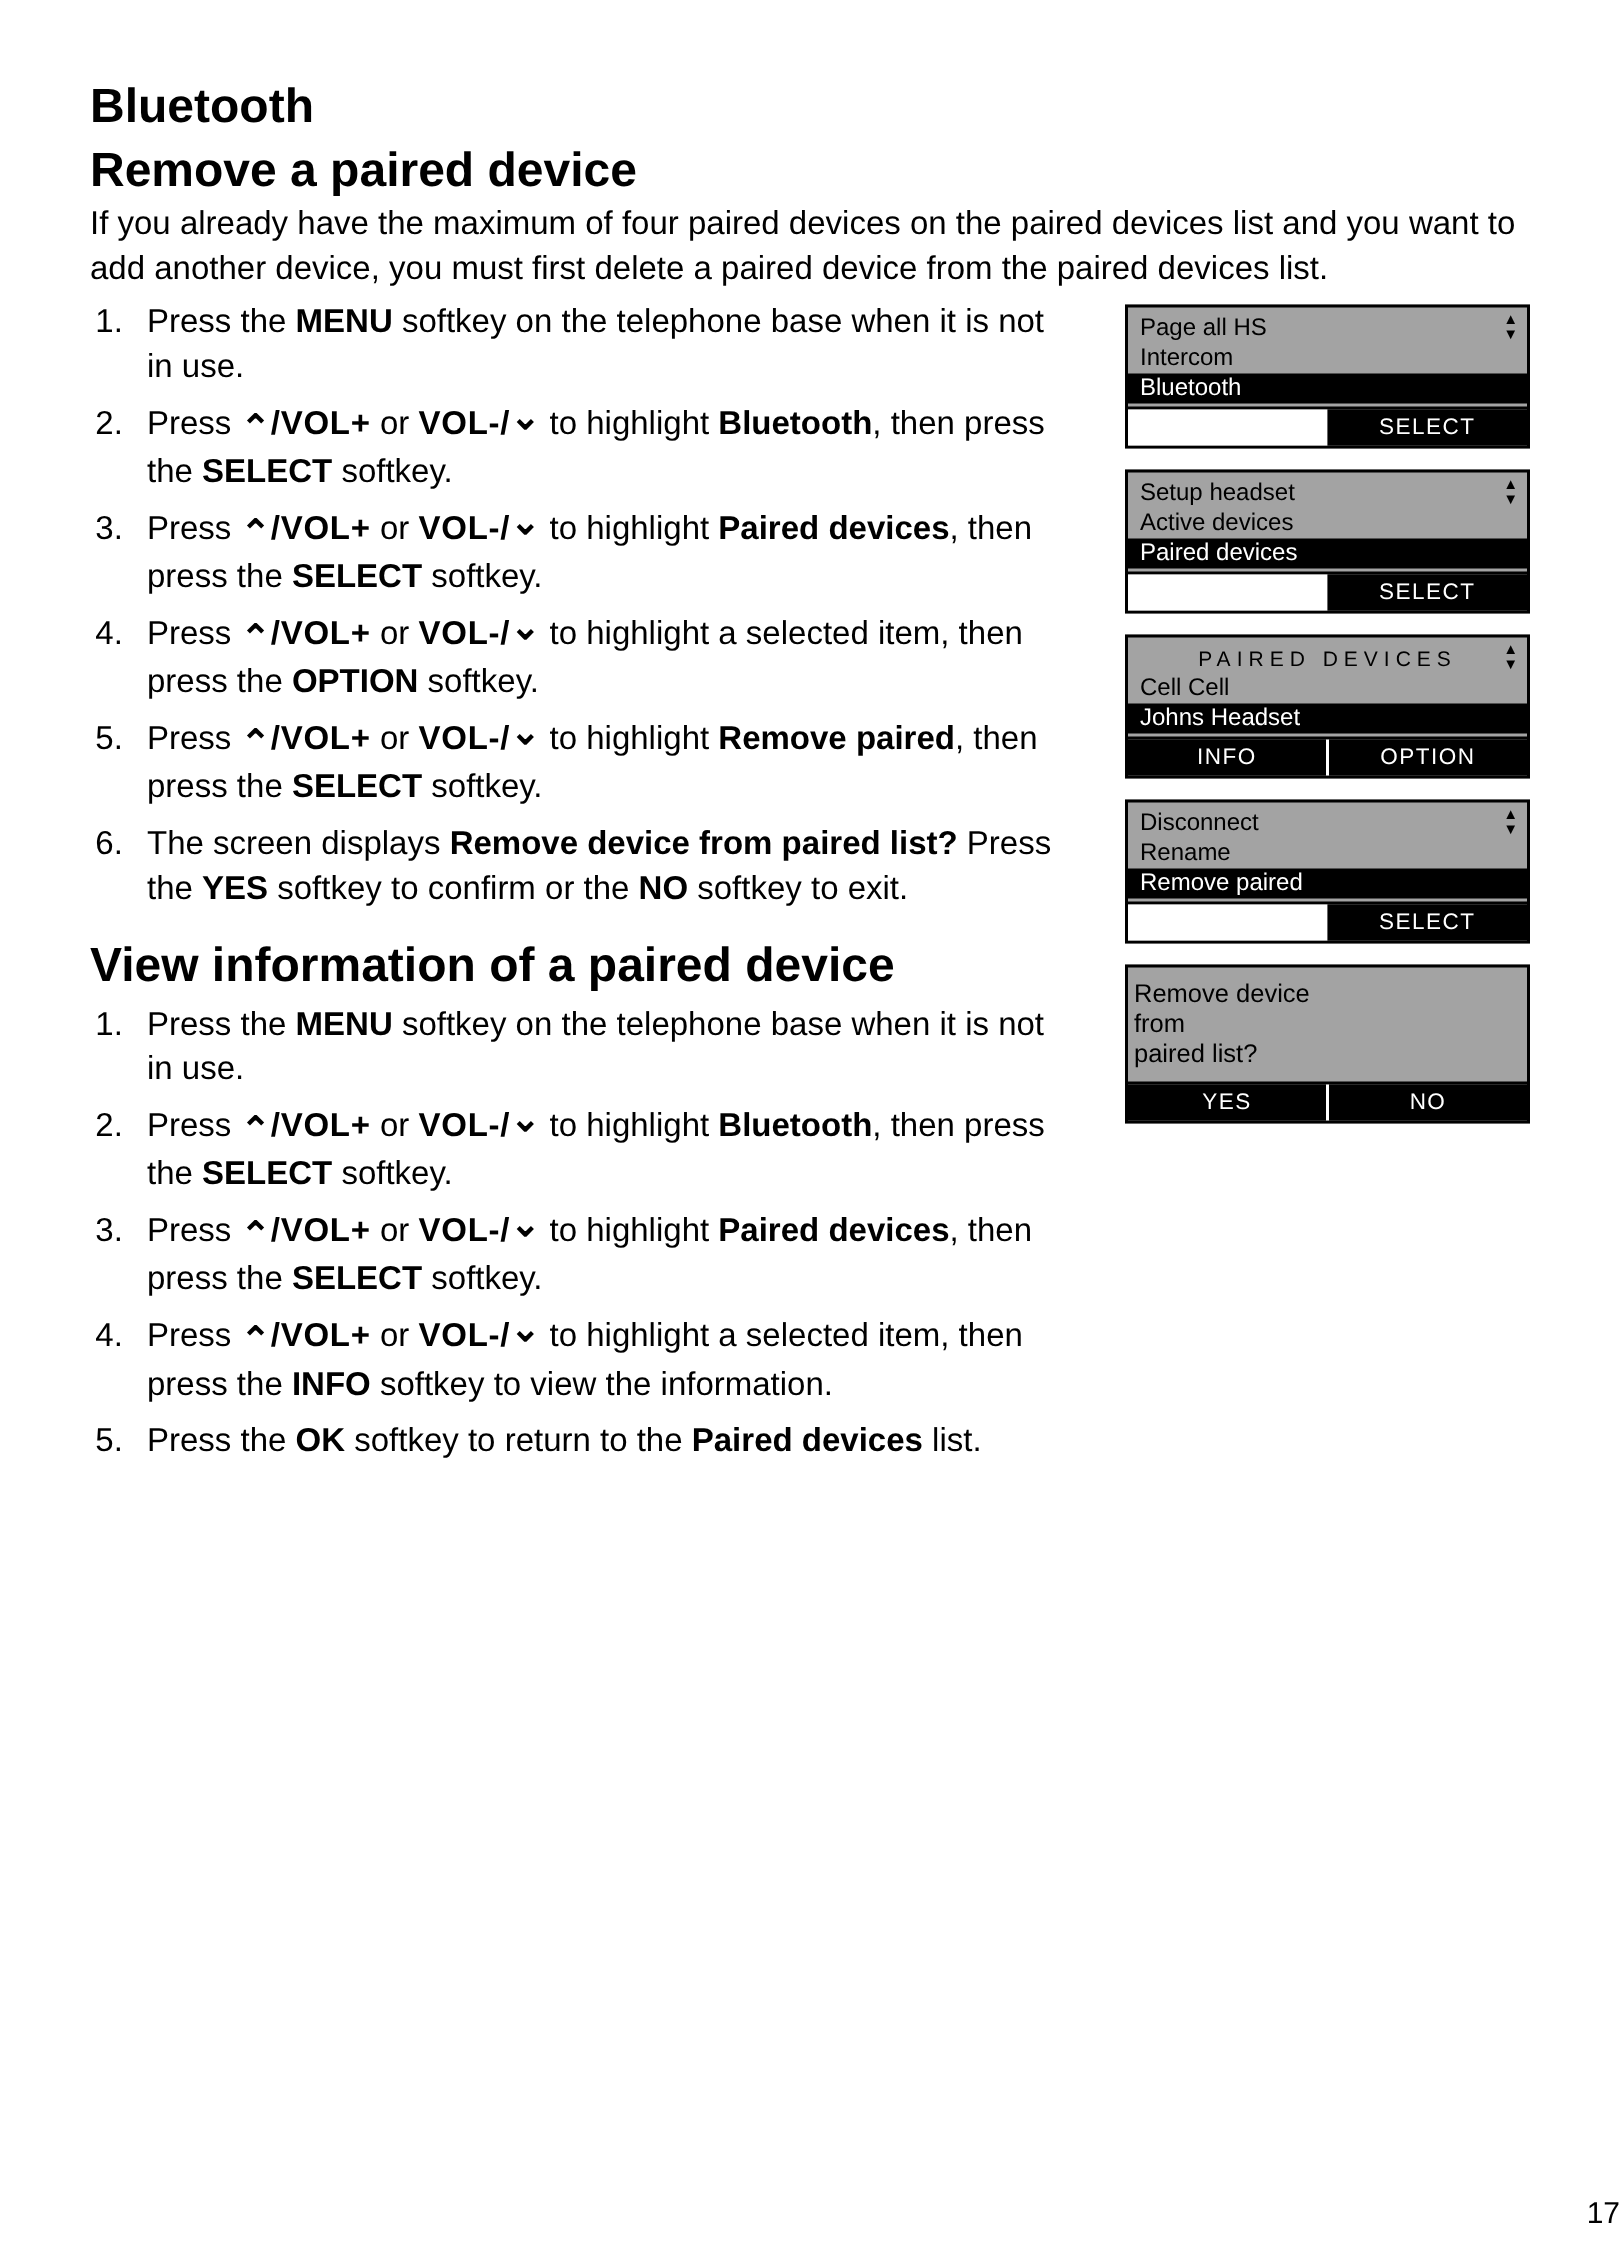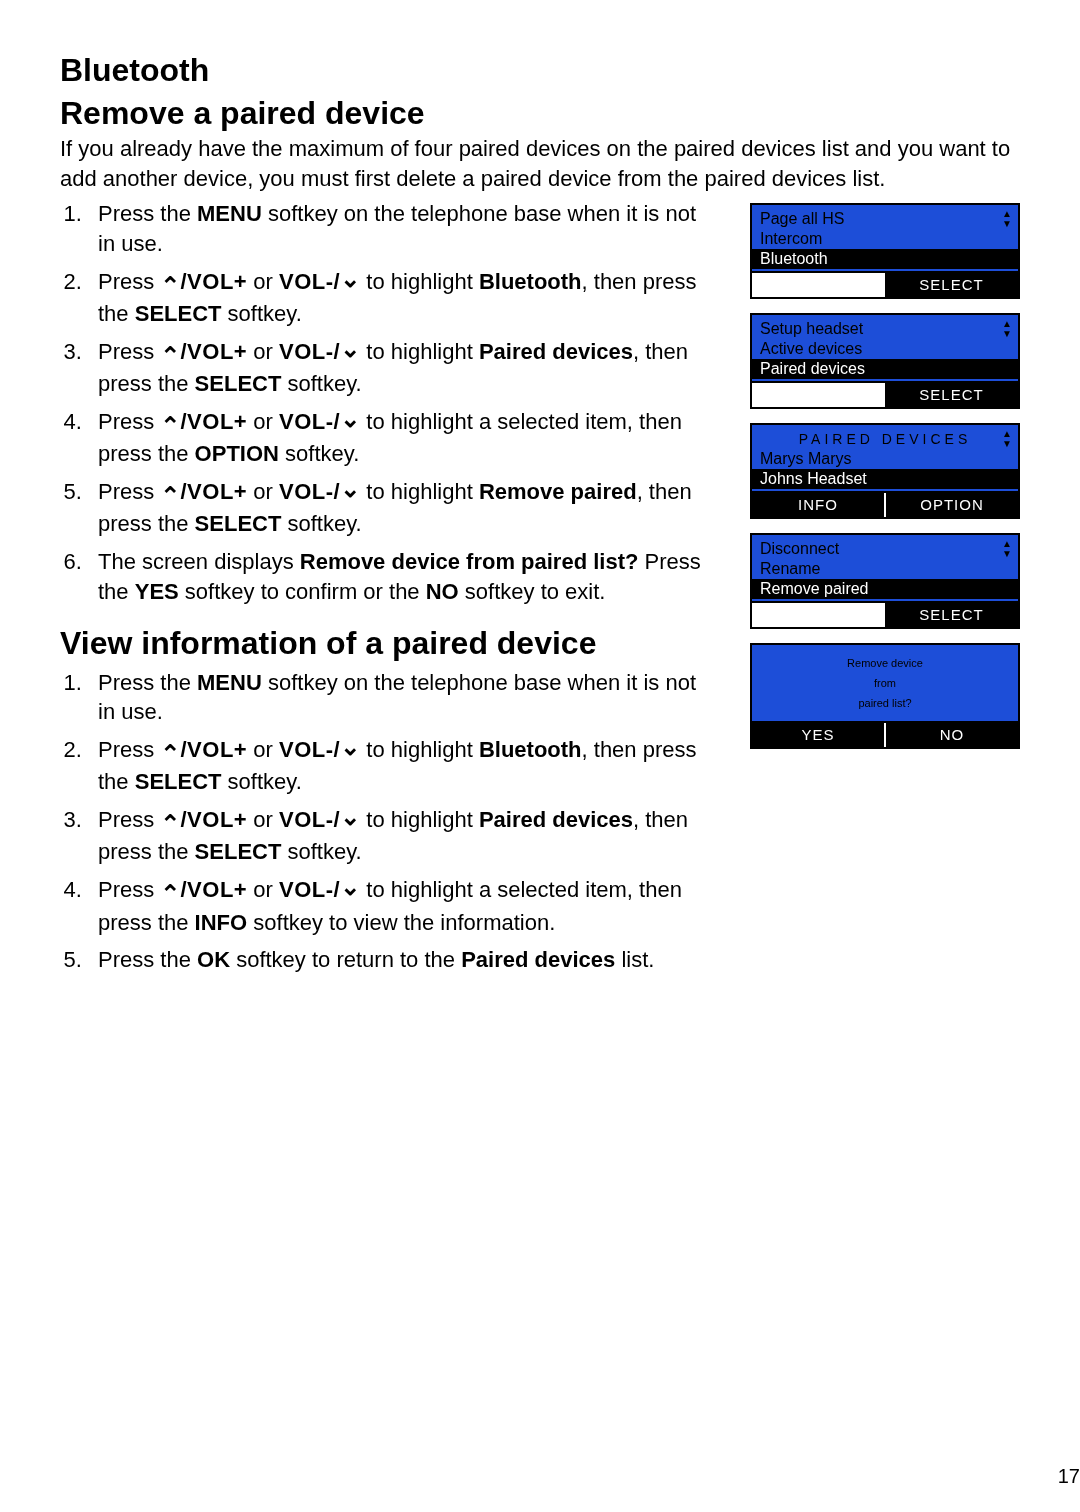--- a/index.html
+++ b/index.html
@@ -66,21 +66,21 @@
     flex-direction: column;
     gap: 14px;
     margin-top: 6px;
   }
   .screen {
     border: 2px solid #000;
     font-size: 16px;
     line-height: 18px;
     font-family: Arial, sans-serif;
     color: #000;
-    background: #1d4ed8;
+    background: #a3a3a3;
     display: flex;
     flex-direction: column;
     position: relative;
   }
   .screen-body {
     padding: 4px 6px 2px 6px;
     flex: 1;
   }
   .scroll-arrows {
     position: absolute;
@@ -109,21 +109,21 @@
     font-size: 15px;
     padding: 3px 0;
     letter-spacing: 1px;
   }
   .softkey.dark {
     background: #000;
     color: #fff;
   }
   .softkey.blank { background:#fff; }
   .softkeys.split .softkey + .softkey { border-left: 2px solid #fff; }
-  .center-text { text-align:center; padding: 8px 4px; line-height:20px; font-size:11px;}
+  .center-text { padding: 8px 4px; line-height:20px; font-size:17px;}
 
   .page-number {
     position: absolute;
     bottom: 24px;
     left: 0;
     width: 100%;
     text-align: right;
     font-size: 20px;
   }
 
@@ -212,21 +212,21 @@
         <div class="softkeys">
           <div class="softkey blank"></div>
           <div class="softkey dark">SELECT</div>
         </div>
       </div>
 
       <div class="screen">
         <div class="scroll-arrows"><span class="up"></span><span class="dn"></span></div>
         <div class="screen-body">
           <div class="row" style="text-align:center; letter-spacing:4px; font-size:14px;">PAIRED DEVICES</div>
-          <div class="row">Marys Marys</div>
+          <div class="row">Cell Cell</div>
           <div class="row selected">Johns Headset</div>
         </div>
         <div class="softkeys split">
           <div class="softkey dark">INFO</div>
           <div class="softkey dark">OPTION</div>
         </div>
       </div>
 
       <div class="screen">
         <div class="scroll-arrows"><span class="up"></span><span class="dn"></span></div>

